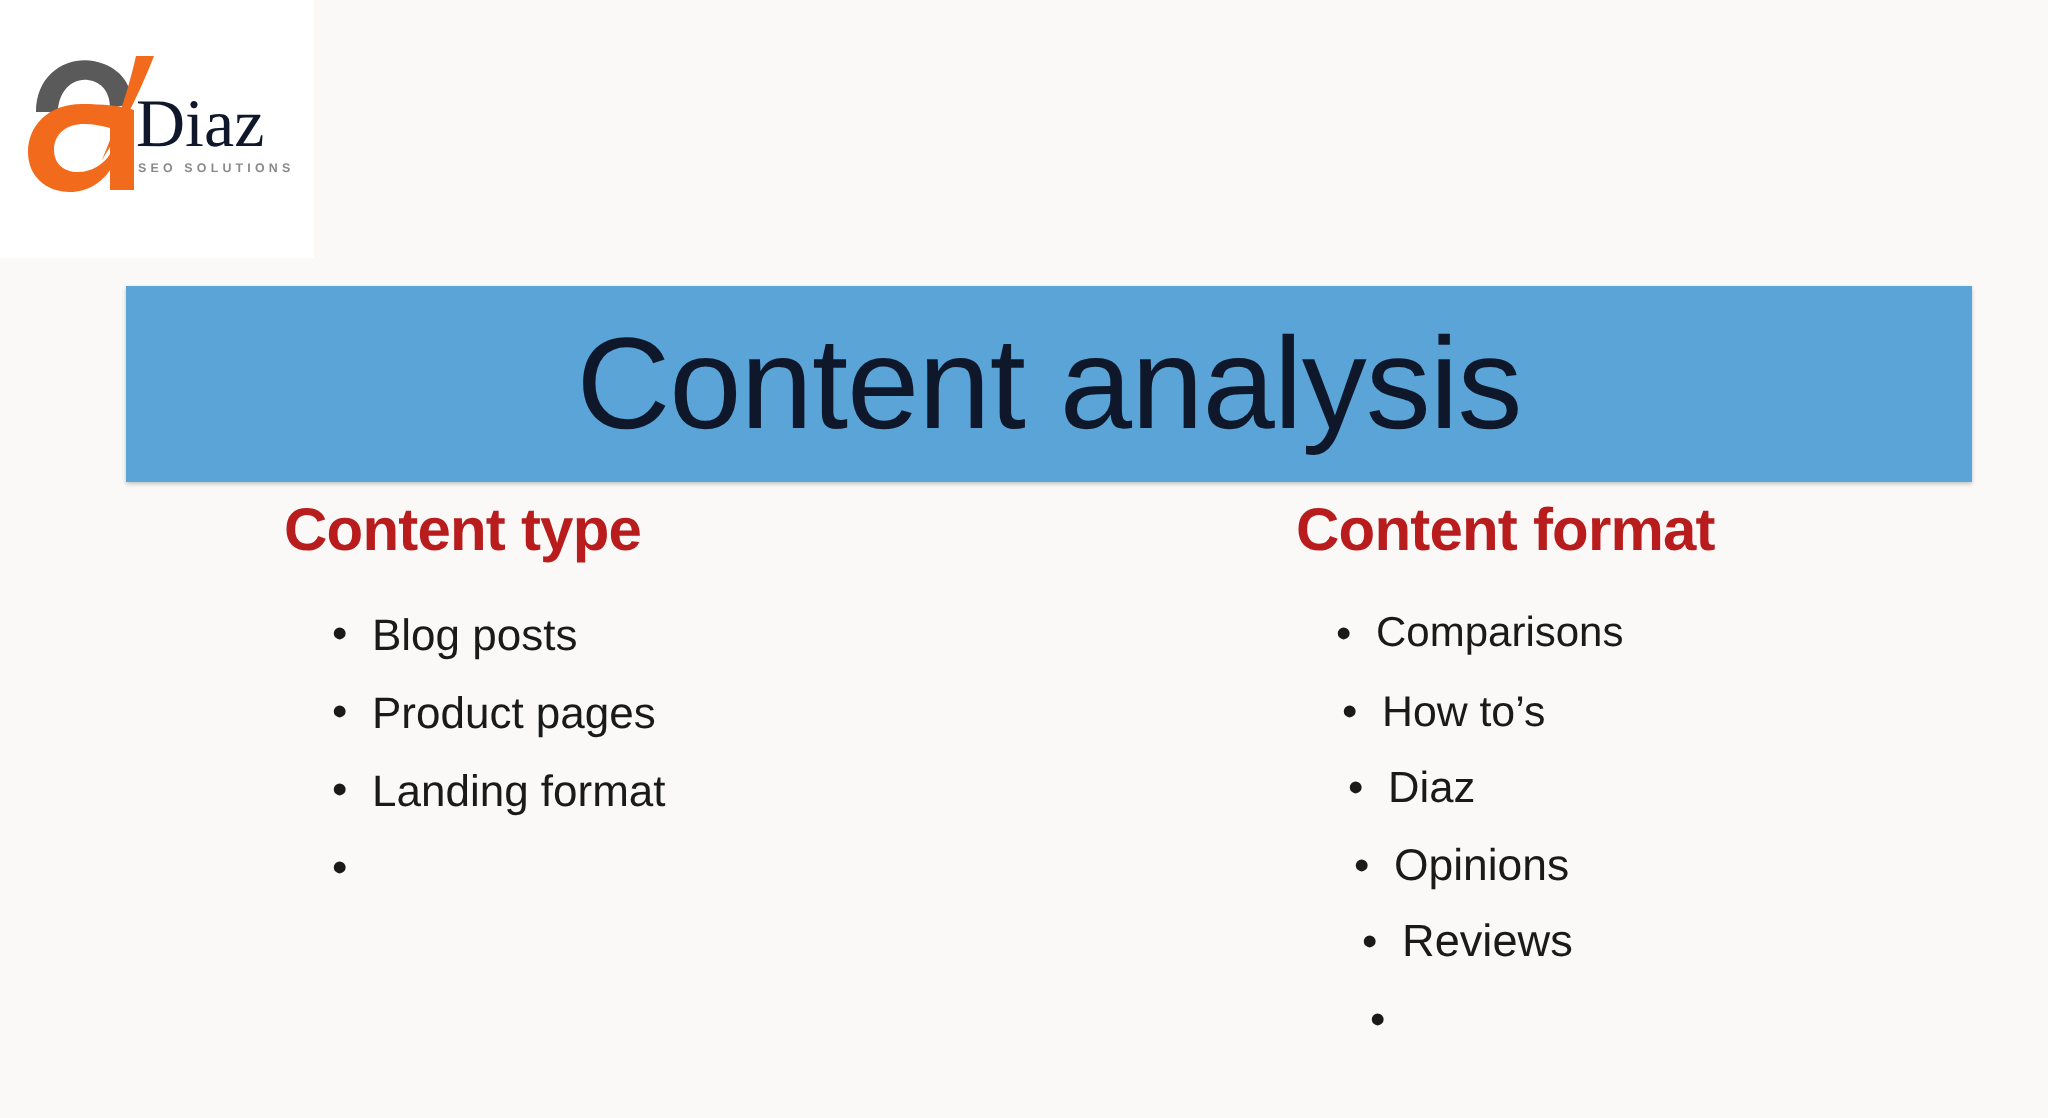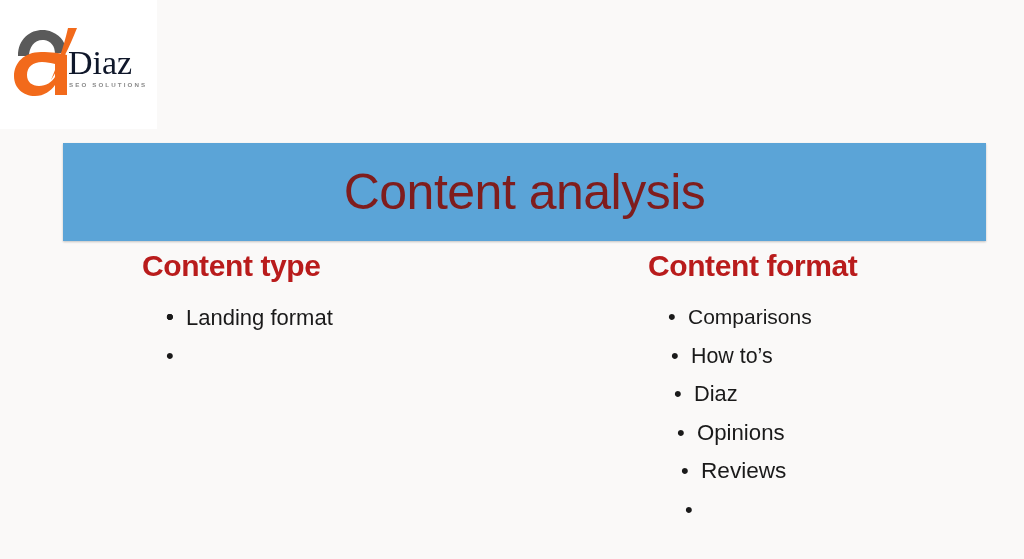--- a/index.html
+++ b/index.html
@@ -81,22 +81,22 @@
     top: 143px;
     width: 923px;
     height: 98px;
     background: #5ba4d7;
     box-shadow: 0 1px 2px rgba(0,0,0,0.22);
     display: flex;
     align-items: center;
     justify-content: center;
   }
   .banner-title {
-    color: #7f1d1d;
-    font-size: 50px;
+    color: #0f172a;
+    font-size: 65px;
     line-height: 56px;
     font-weight: 400;
     letter-spacing: -0.5px;
     white-space: nowrap;
   }
 
   
   .columns {
     position: absolute;
     left: 0;
@@ -190,23 +190,25 @@
     <div class="banner-title">Content analysis</div>
   </div>
 
   <div class="columns">
 
     <div class="col col-left">
       <div class="col-heading">Content type</div>
       <ul class="bullet-list">
         <li class="bullet-item">
           <span class="dot">•</span>
-        </li>
-        <li class="bullet-item">
-          <span class="dot">•</span>
+          <span>Blog posts</span>
+        </li>
+        <li class="bullet-item">
+          <span class="dot">•</span>
+          <span>Product pages</span>
         </li>
         <li class="bullet-item">
           <span class="dot">•</span>
           <span>Landing format</span>
         </li>
         <li class="bullet-item">
           <span class="dot">•</span>
         </li>
       </ul>
     </div>

